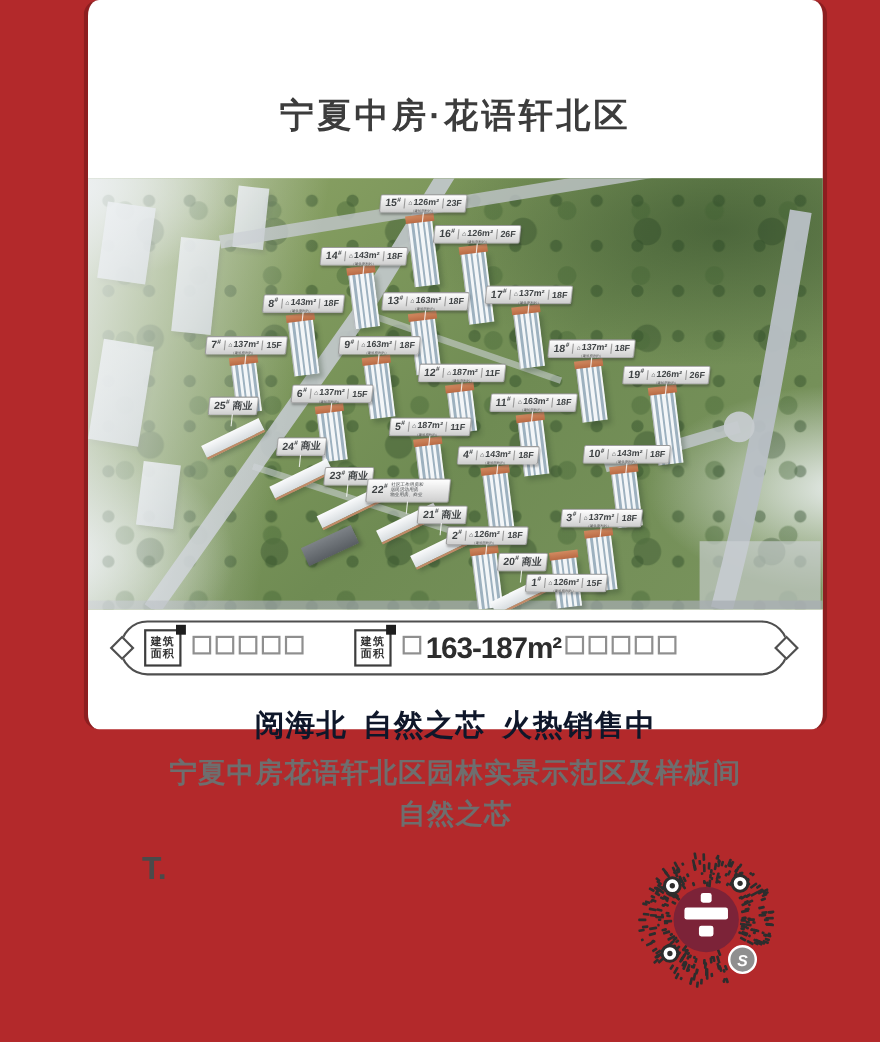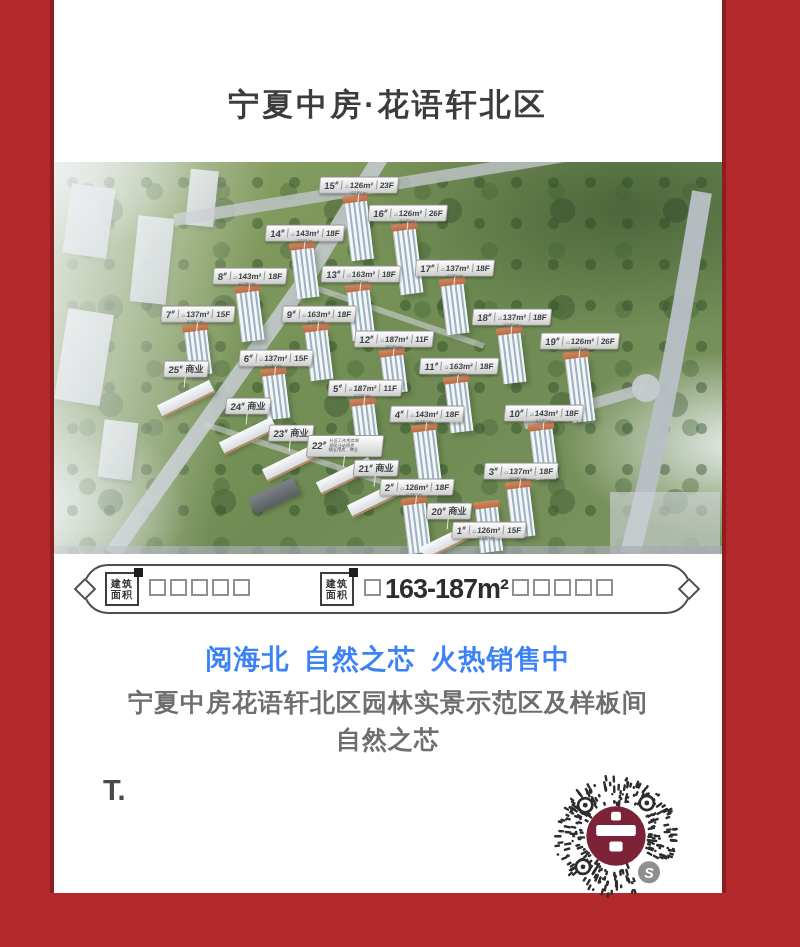--- a/index.html
+++ b/index.html
@@ -3,24 +3,25 @@
 <meta charset="utf-8">
 <style>
   html,body{margin:0;padding:0;}
   body{
     width:800px;height:947px;
     background:#b3292b;
     font-family:"Liberation Sans","DejaVu Sans",sans-serif;
     position:relative;overflow:hidden;
   }
   .content{
-    position:absolute;left:50px;top:0;width:668px;height:893px;
+    position:absolute;left:76px;top:0;width:668px;height:663px;
     background:#ffffff;
     border-left:4px solid #8d1e20;border-right:4px solid #8d1e20;
     box-sizing:content-box;
+    border-radius:14px;
   }
   
   .title{
     padding-top:84px;text-align:center;
     font-size:31px;font-weight:700;color:#3c3c3c;letter-spacing:3px;
   }
   
   .photo{
     position:relative;margin-top:36px;width:668px;height:392px;overflow:hidden;
     background:
@@ -76,34 +77,34 @@
     font-size:7px;font-weight:400;color:#555;letter-spacing:0;}
   .c-fl{font-size:8px;font-weight:700;}
   .c-biz{font-size:9px;font-weight:700;margin-left:3px;}
   .c-lines{display:flex;flex-direction:column;margin-left:3px;line-height:4.5px;}
   .c-lines span{font-size:7px;transform:scale(.6);transform-origin:left center;font-weight:400;}
   .chip.mixed{height:18px;}
   
   .pill{
     position:relative;margin:10px 31px 0 29px;height:46px;
     border:2px solid #4f4f4f;border-radius:25px;
-    display:flex;align-items:center;padding:0 20px;gap:68px;background:#fff;
+    display:flex;align-items:center;padding:0 20px;gap:44px;background:#fff;
   }
   .diamond{position:absolute;top:50%;width:12px;height:12px;background:#fff;border:2px solid #4f4f4f;
     transform:translateY(-50%) rotate(45deg);}
   .diamond.dl{left:-8px;} .diamond.dr{right:-8px;}
   .spec{display:flex;align-items:center;}
   .stamp{position:relative;width:30px;height:30px;border:2px solid #3d3d3d;
     display:flex;flex-direction:column;align-items:center;justify-content:center;margin-right:8px;}
   .stamp span{font-size:10px;font-weight:700;color:#333;line-height:11px;letter-spacing:1px;}
   .stamp::after{content:'';position:absolute;top:-6px;right:-6px;width:9px;height:9px;background:#1e1e1e;}
   .sq{display:inline-block;width:13px;height:13px;border:2px solid #8f8f8f;margin:0 2px;}
   .range{font-size:27px;font-weight:700;color:#2d2d2d;letter-spacing:-1px;margin:0 2px;}
   
-  .headline{margin-top:27px;text-align:center;font-size:27px;font-weight:800;color:#3b82f6;letter-spacing:1px;word-spacing:6px;}
+  .headline{margin-top:27px;text-align:center;font-size:27px;font-weight:800;color:#0f172a;letter-spacing:1px;word-spacing:6px;}
   .sub1{margin-top:9px;text-align:center;font-size:25px;font-weight:600;color:#6e6e6e;letter-spacing:1px;}
   .sub2{margin-top:4px;text-align:center;font-size:25px;font-weight:600;color:#6e6e6e;letter-spacing:1px;}
   
   .contact{display:flex;margin:18px 40px 0 49px;align-items:flex-start;justify-content:space-between;}
   .phone{display:flex;align-items:baseline;color:#4a4a4a;}
   .ph-t{font-size:29px;font-weight:800;margin-right:8px;}
   .ph-area{font-size:41px;font-weight:400;letter-spacing:1px;}
   .ph-num{font-size:41px;font-weight:800;letter-spacing:0px;}
   .addr-label{margin-top:16px;font-size:16px;font-weight:700;color:#3f3f3f;letter-spacing:1px;}
   .addr{margin-top:8px;font-size:17.5px;font-weight:500;color:#4a4a4a;}

